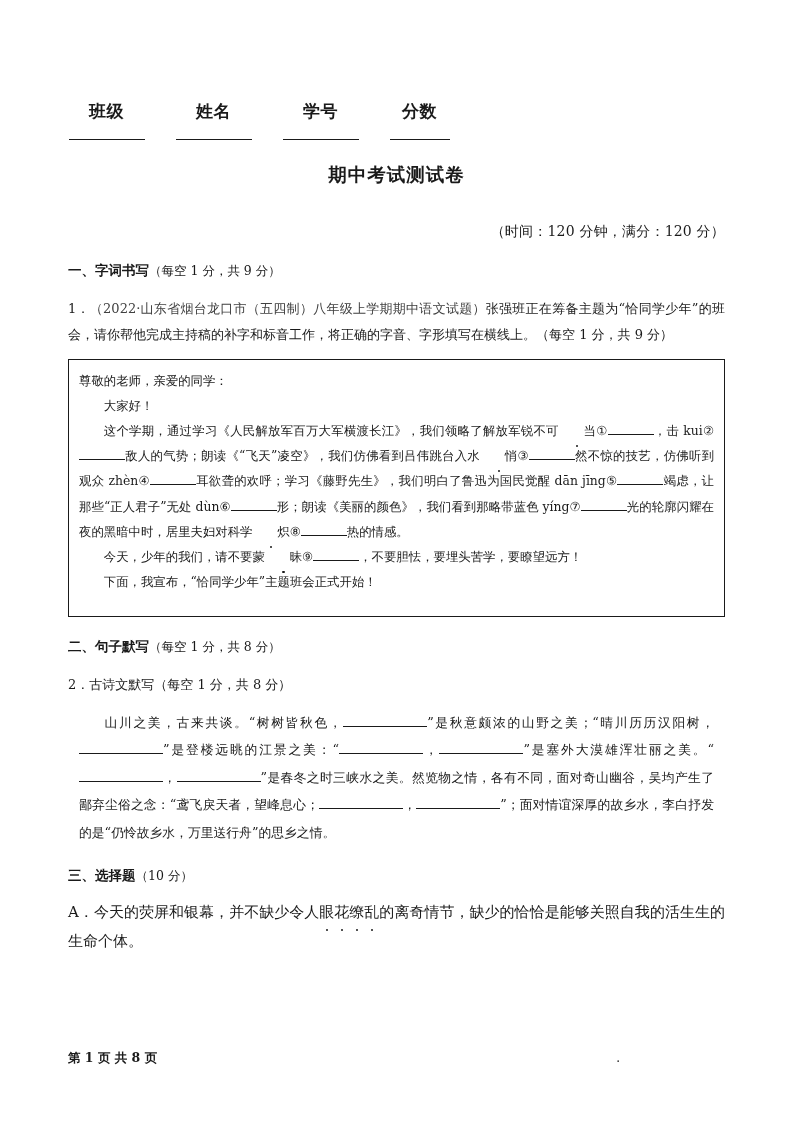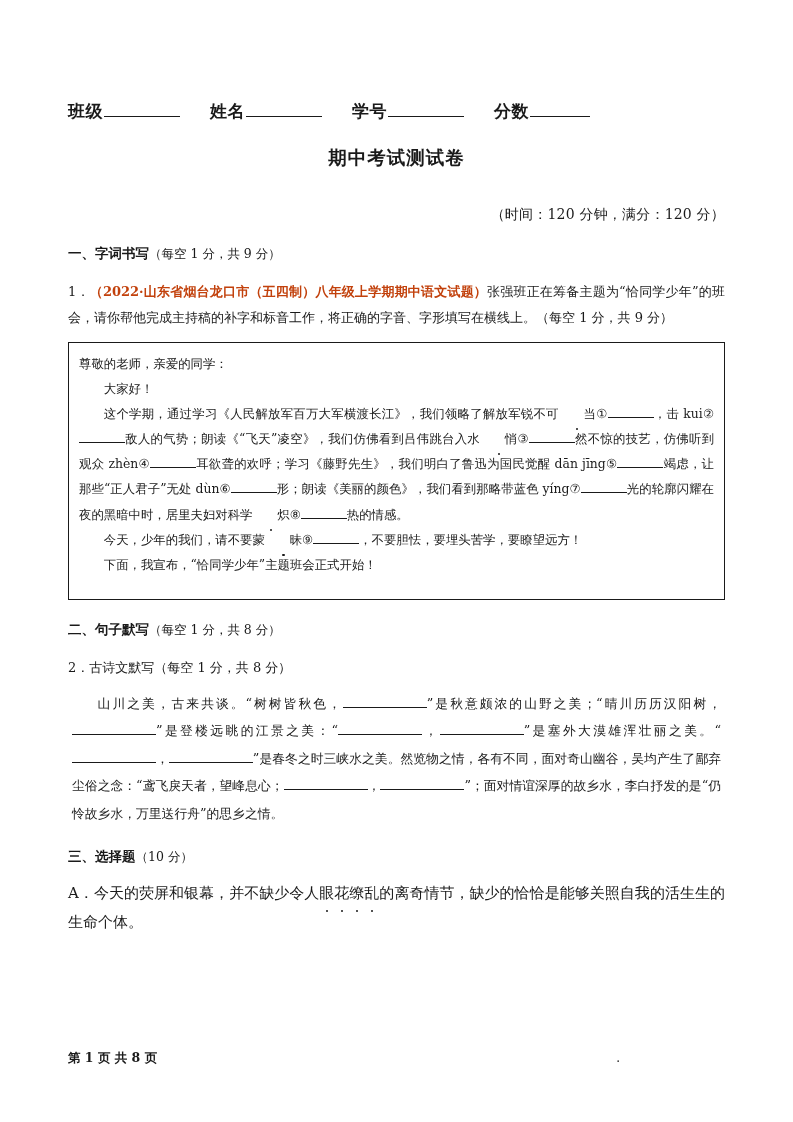--- a/index.html
+++ b/index.html
@@ -28,22 +28,23 @@
   .id-line {
     margin-top: 100px;
     display: flex;
     align-items: baseline;
     font-size: 17px;
     font-weight: bold;
     letter-spacing: 0.5px;
   }
   .id-field {
     display: flex;
-    align-items: flex-start;
+    align-items: center;
     white-space: nowrap;
+    flex-direction: column;
   }
   .id-field + .id-field { margin-left: 30px; }
   .id-label { font-weight: bold; }
   .id-rule {
     display: inline-block;
     border-bottom: 1.3px solid #1a1a1a;
     height: 0.95em;
     margin-left: 1px;
   }
   .rule-w1 { width: 76px; }
@@ -77,22 +78,22 @@
 
   
   .q {
     margin-top: 14px;
     font-size: 13px;
     line-height: 2.0;
     text-align: justify;
     text-justify: inter-ideograph;
   }
   .q-src {
-    color: #c2410c;
-    font-weight: bold;
+    color: #404040;
+    font-weight: normal;
   }
 
   
   .passage-box {
     margin-top: 11px;
     border: 1.2px solid #1a1a1a;
     padding: 8px 10px 22px 10px;
     font-size: 12.4px;
     line-height: 2.03;
     text-align: justify;
@@ -130,21 +131,21 @@
   }
 
   
   .dictation {
     margin-top: 9px;
     font-size: 12.8px;
     line-height: 2.15;
     text-align: justify;
     text-justify: inter-ideograph;
   }
-  .dictation p { margin: 4px; text-indent: 2em; }
+  .dictation p { margin: 11px; text-indent: 2em; }
 
   
   .opt {
     margin-top: 11px;
     font-size: 15px;
     line-height: 1.95;
     text-align: justify;
     text-justify: inter-ideograph;
   }
   .paren-gap { display: inline-block; width: 36px; }

